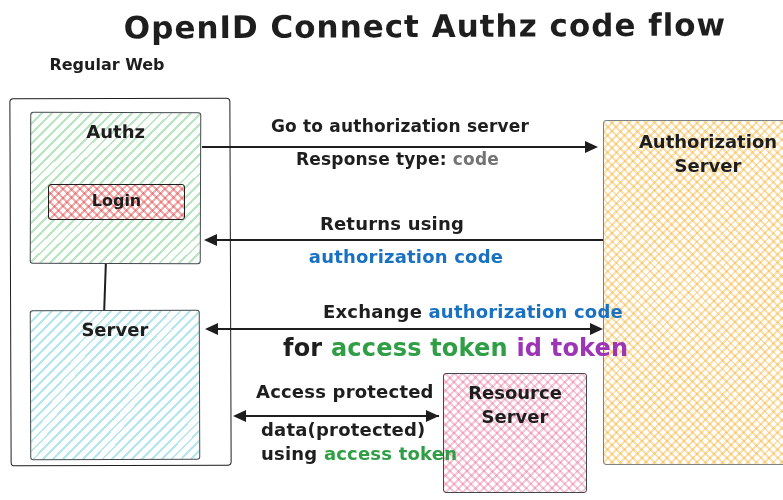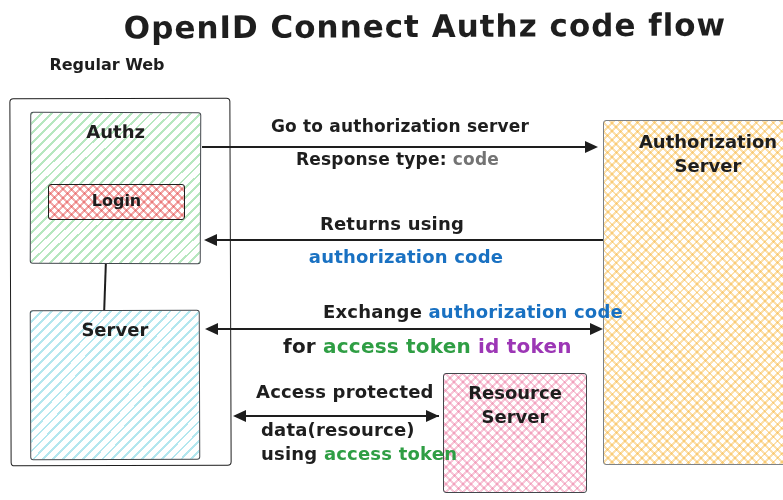--- a/index.html
+++ b/index.html
@@ -122,26 +122,26 @@
   <div class="head head-left" style="left:204px;top:234px;"></div>
   <div class="flow-label ta-c" style="left:277px;top:213px;width:230px;font-size:18px;">Returns using</div>
   <div class="flow-label ta-c" style="left: 290px; top: 246px; width: 232px; font-size: 18px; color: rgb(25, 113, 194);">authorization code</div>
 
   <div class="arrow-line" style="left:207px;top:328px;width:392px;"></div>
   <div class="head head-left" style="left:205px;top:323px;"></div>
   <div class="head head-right" style="left:590px;top:323px;"></div>
   <div class="flow-label" style="left:283px;top:301px;font-size:18px;margin-left:40px;">
     <span>Exchange </span><span style="color: rgb(25, 113, 194);">authorization code</span>
   </div>
-  <div class="flow-label" style="left:283px;top:334px;font-size:20px;">
+  <div class="flow-label" style="left:283px;top:334px;font-size:24px;">
     <span>for </span><span style="color: rgb(47, 158, 68);">access token</span><span style="color: rgb(156, 54, 181);"> id token</span>
   </div>
 
   <div class="arrow-line" style="left:235px;top:415px;width:204px;"></div>
   <div class="head head-left" style="left:233px;top:410px;"></div>
   <div class="head head-right" style="left:426px;top:410px;"></div>
   <div class="flow-label" style="left:256px;top:381px;font-size:18px;">Access protected</div>
-  <div class="flow-label" style="left:261px;top:419px;font-size:18px;">data(resource)</div>
+  <div class="flow-label" style="left:261px;top:419px;font-size:18px;">data(protected)</div>
   <div class="flow-label" style="left:261px;top:443px;font-size:18px;">
     <span>using </span><span style="color: rgb(47, 158, 68);">access token</span>
   </div>
 
 </div>
 
 </body></html>

